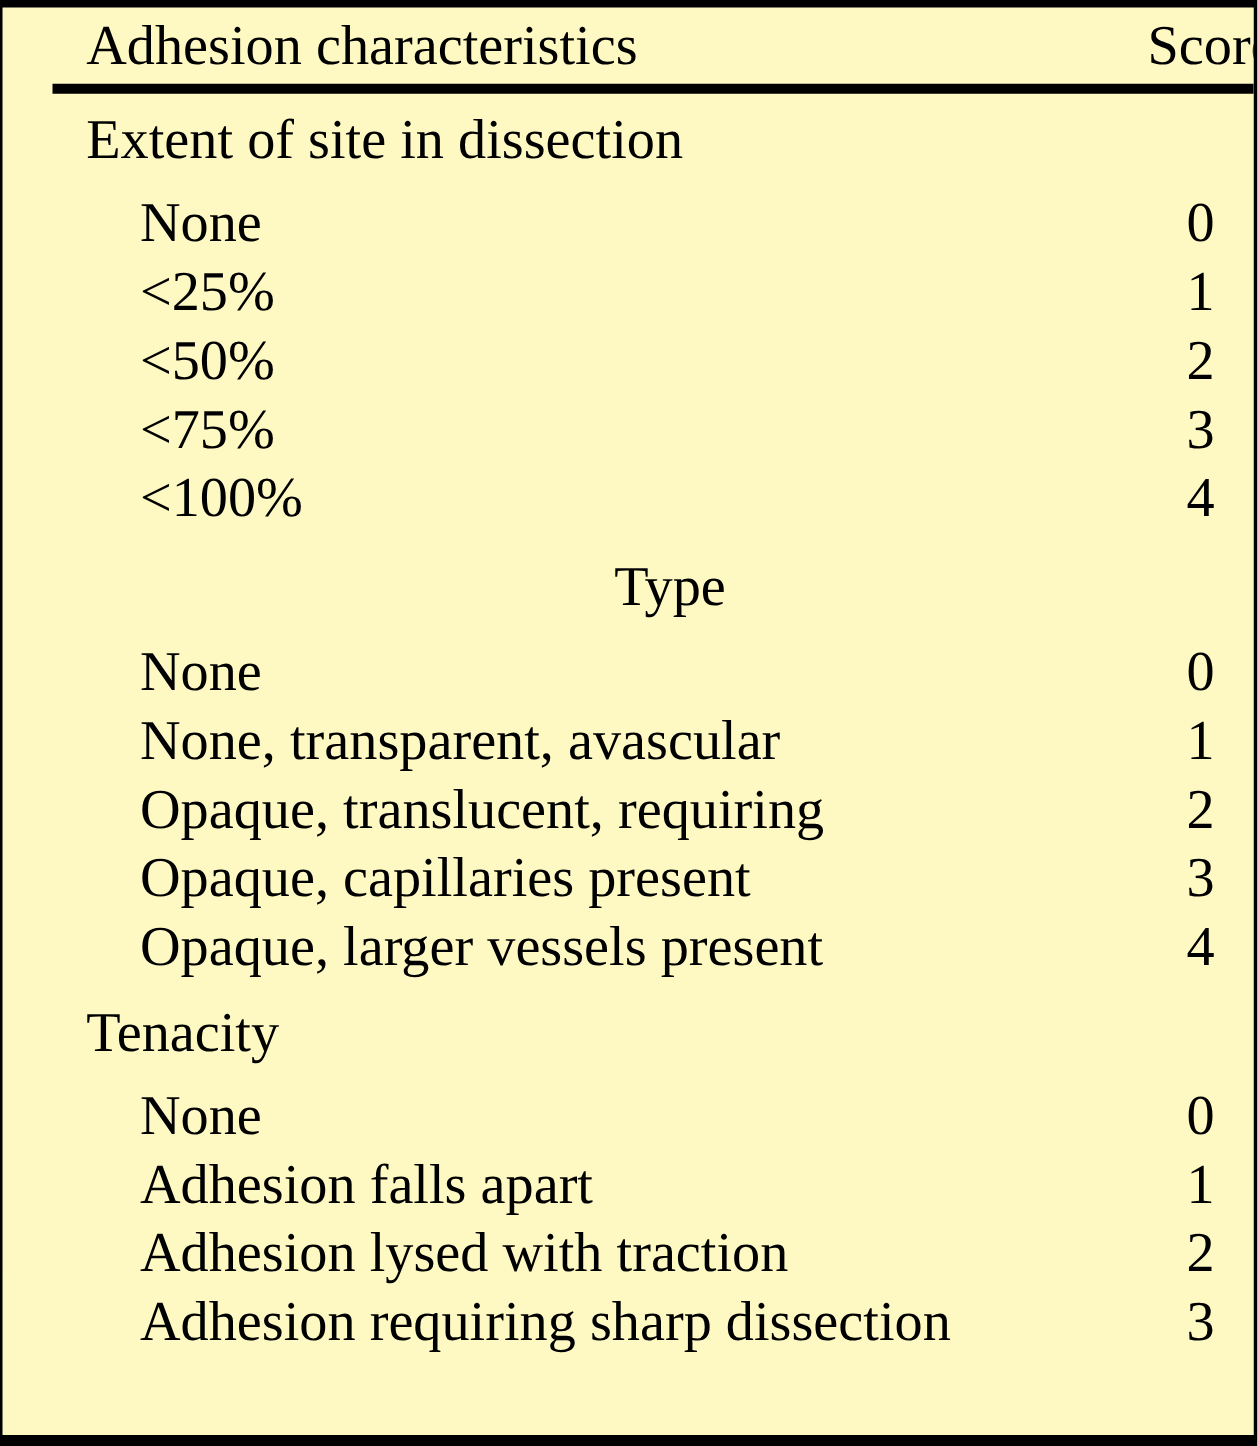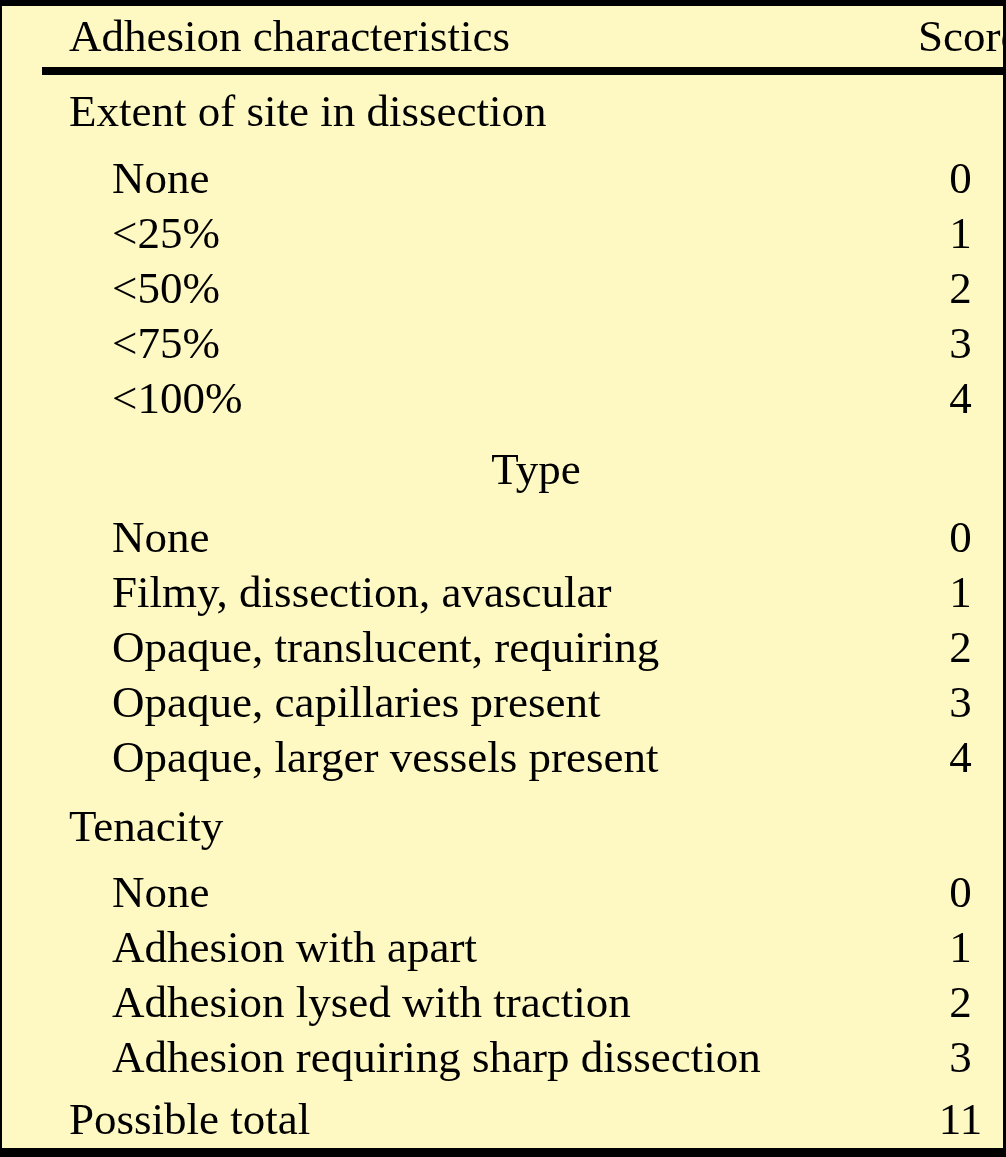--- a/index.html
+++ b/index.html
@@ -87,21 +87,21 @@
     </div>
   </div>
 
   <div class="section-header sec-type">Type</div>
   <div class="grp-type">
     <div class="row">
       <div class="label-cell">None</div>
       <div class="score-cell">0</div>
     </div>
     <div class="row">
-      <div class="label-cell">Filmy, dissection, avascular</div>
+      <div class="label-cell">None, transparent, avascular</div>
       <div class="score-cell">1</div>
     </div>
     <div class="row">
       <div class="label-cell">Opaque, translucent, requiring</div>
       <div class="score-cell">2</div>
     </div>
     <div class="row">
       <div class="label-cell">Opaque, capillaries present</div>
       <div class="score-cell">3</div>
     </div>
@@ -111,31 +111,27 @@
     </div>
   </div>
 
   <div class="section-header sec-tenacity">Tenacity</div>
   <div class="grp-tenacity">
     <div class="row">
       <div class="label-cell">None</div>
       <div class="score-cell">0</div>
     </div>
     <div class="row">
-      <div class="label-cell">Adhesion with apart</div>
+      <div class="label-cell">Adhesion falls apart</div>
       <div class="score-cell">1</div>
     </div>
     <div class="row">
       <div class="label-cell">Adhesion lysed with traction</div>
       <div class="score-cell">2</div>
     </div>
     <div class="row">
       <div class="label-cell">Adhesion requiring sharp dissection</div>
       <div class="score-cell">3</div>
     </div>
   </div>
 
-  <div class="footer-row">
-    <div class="label-cell">Possible total</div>
-    <div class="score-cell">11</div>
-  </div>
 
 </div>
 
 </body></html>

